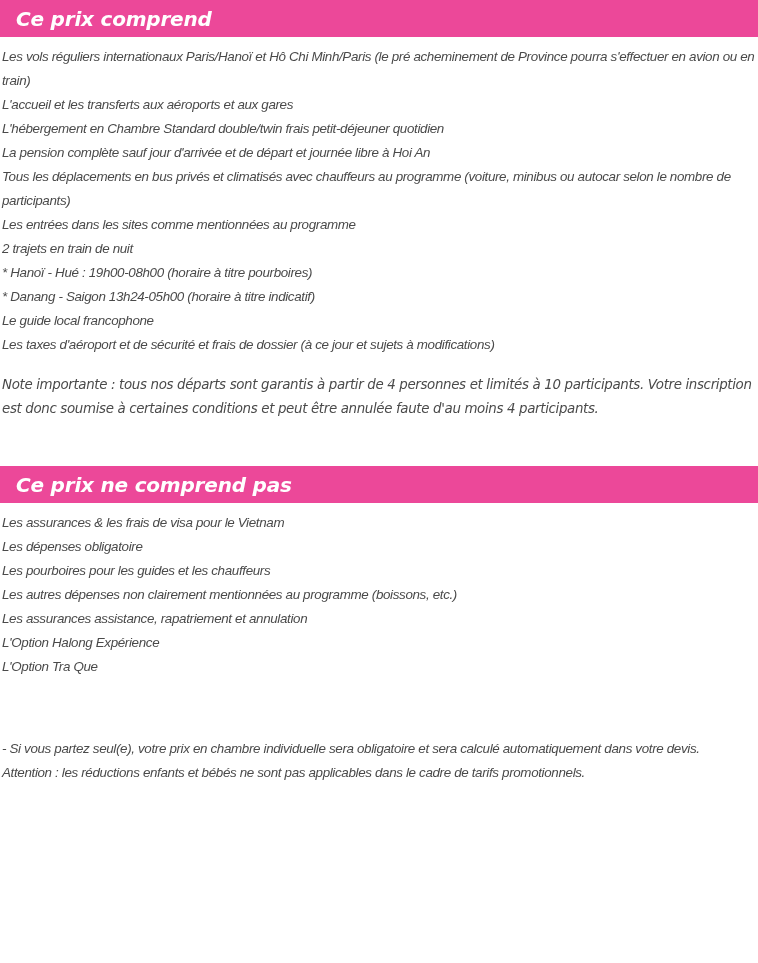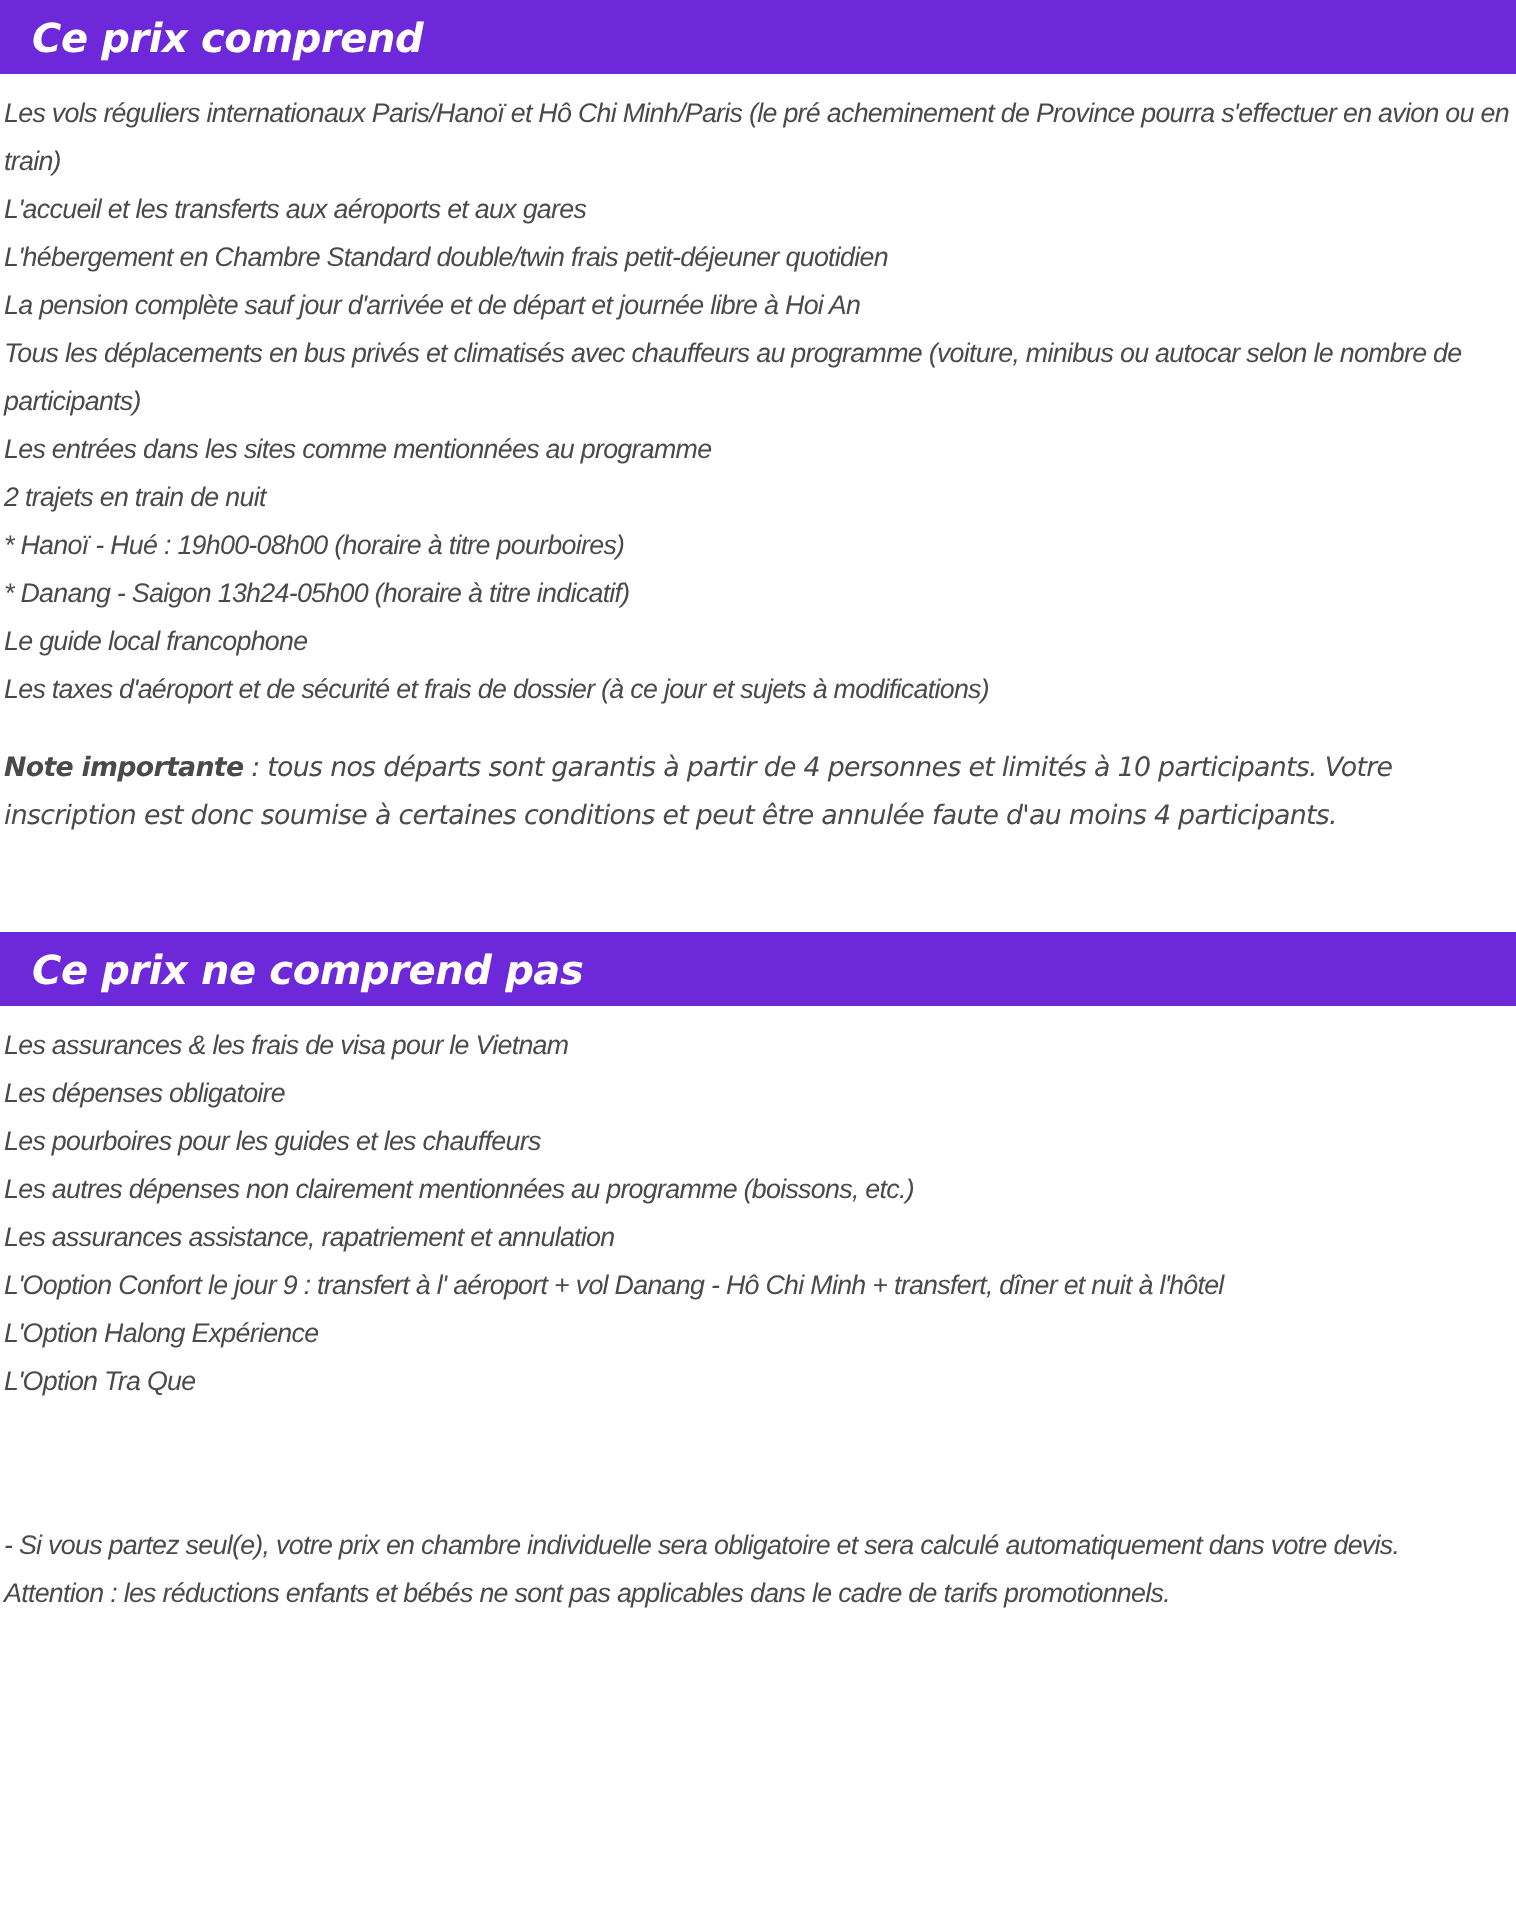--- a/index.html
+++ b/index.html
@@ -12,21 +12,21 @@
     height: 963px;
     overflow: hidden;
     font-family: "DejaVu Sans", sans-serif;
     color: #4a4a4a;
   }
   .page {
     width: 758px;
     position: relative;
   }
   .section-banner {
-    background: #6d28d9;
+    background: #ec4899;
     height: 37px;
     width: 100%;
     box-sizing: border-box;
     display: flex;
     align-items: center;
     padding-left: 16px;
   }
   .section-banner .banner-title {
     color: #ffffff;
     font-family: "DejaVu Sans", sans-serif;
@@ -50,21 +50,21 @@
   }
   .note-line {
     font-family: "DejaVu Sans", sans-serif;
     font-style: italic;
     font-size: 13.4px;
     line-height: 24px;
     color: #4a4a4a;
     letter-spacing: -0.35px;
   }
   .note-line .note-strong {
-    font-weight: bold;
+    font-weight: normal;
     font-style: italic;
   }
   .spacer-note { height: 16px; }
   .spacer-section-1 { height: 45px; }
   .spacer-section-2 { height: 50px; }
   .spacer-after-banner { height: 8px; }
 </style>
 </head>
 <body>
 
@@ -98,21 +98,20 @@
     <div class="section-banner">
       <span class="banner-title">Ce prix ne comprend pas</span>
     </div>
     <div class="section-body">
       <div class="spacer-after-banner"></div>
       <div class="line">Les assurances &amp; les frais de visa pour le Vietnam</div>
       <div class="line">Les dépenses obligatoire</div>
       <div class="line">Les pourboires pour les guides et les chauffeurs</div>
       <div class="line">Les autres dépenses non clairement mentionnées au programme (boissons, etc.)</div>
       <div class="line">Les assurances assistance, rapatriement et annulation</div>
-      <div class="line">L'Ooption Confort le jour 9 : transfert à l' aéroport + vol Danang - Hô Chi Minh + transfert, dîner et nuit à l'hôtel</div>
       <div class="line">L'Option Halong Expérience</div>
       <div class="line">L'Option Tra Que</div>
     </div>
   </div>
 
   <div class="spacer-section-2"></div>
 
   <div class="section">
     <div class="section-body">
       <div class="spacer-after-banner"></div>

